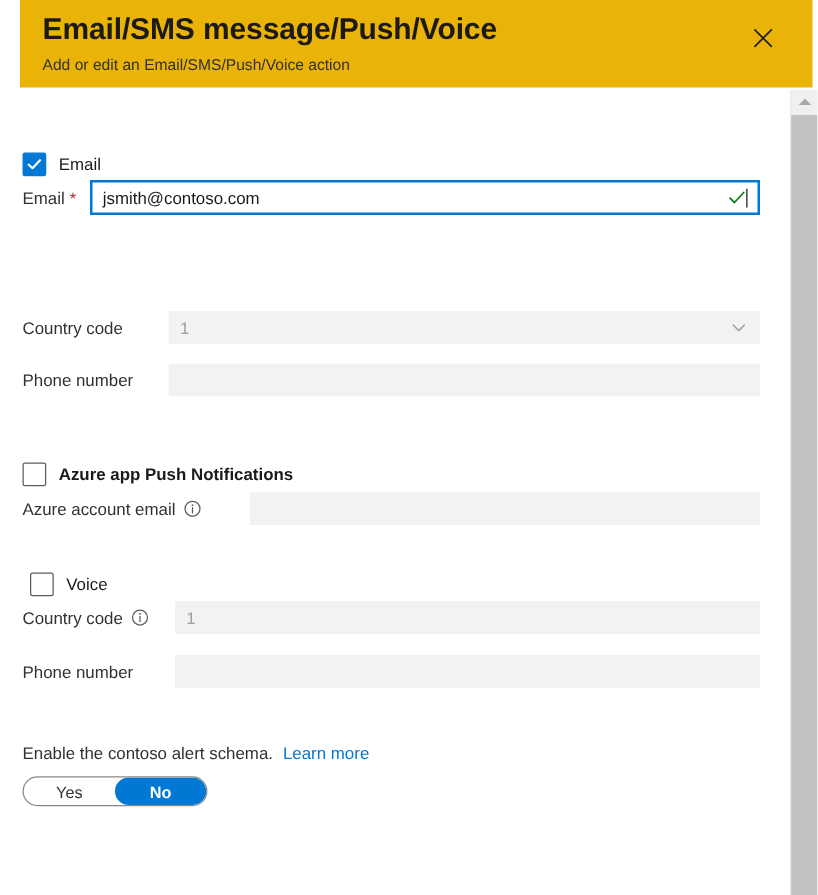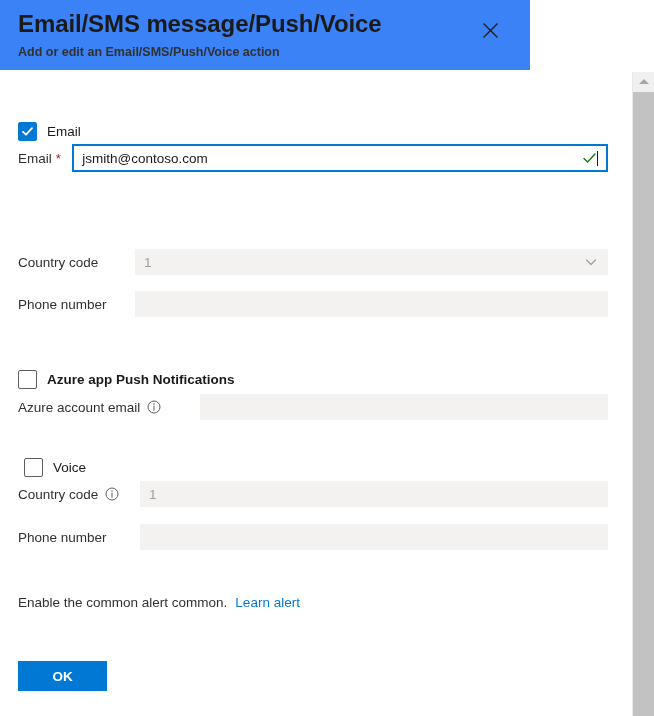--- a/index.html
+++ b/index.html
@@ -12,42 +12,42 @@
     background: #ffffff;
     font-family: "Liberation Sans", sans-serif;
     color: #1b1a19;
     overflow: hidden;
     position: relative;
   }
 
   
   .header {
     position: absolute;
-    left: 0; top: 0;
-    width: 530px;
+    left: 16px; top: 0;
+    width: 634px;
     height: 70px;
-    background: #3b82f6;
+    background: #eab308;
   }
   .page-title {
     position: absolute;
     left: 18px;
     top: 9px;
     font-size: 24px;
     font-weight: 600;
     letter-spacing: -0.1px;
     color: #1b1a19;
     line-height: 30px;
     white-space: nowrap;
   }
   .page-subtitle {
     position: absolute;
     left: 18px;
     top: 44px;
     font-size: 12.5px;
-    font-weight: 700;
+    font-weight: 400;
     color: #323130;
     line-height: 16px;
     white-space: nowrap;
   }
   .close-btn {
     position: absolute;
     right: 24px;
     top: 14px;
     width: 32px;
     height: 32px;
@@ -386,19 +386,22 @@
   </div>
 
   <div class="field-row" style="left:18px; top:452px; width:590px;">
     <span class="field-label" style="width:122px;">Phone number</span>
     <div class="inp" style="width:468px;">
       <span></span>
     </div>
   </div>
 
   <div class="schema-text">
-    <span>Enable the common alert common.</span><a class="learn-link">Learn alert</a>
-  </div>
-
-
-  <button class="ok-btn">OK</button>
+    <span>Enable the contoso alert schema.</span><a class="learn-link">Learn more</a>
+  </div>
+
+  <div class="toggle">
+    <div class="toggle-opt">Yes</div>
+    <div class="toggle-opt on">No</div>
+  </div>
+
 
 </div>
 
 </body></html>

